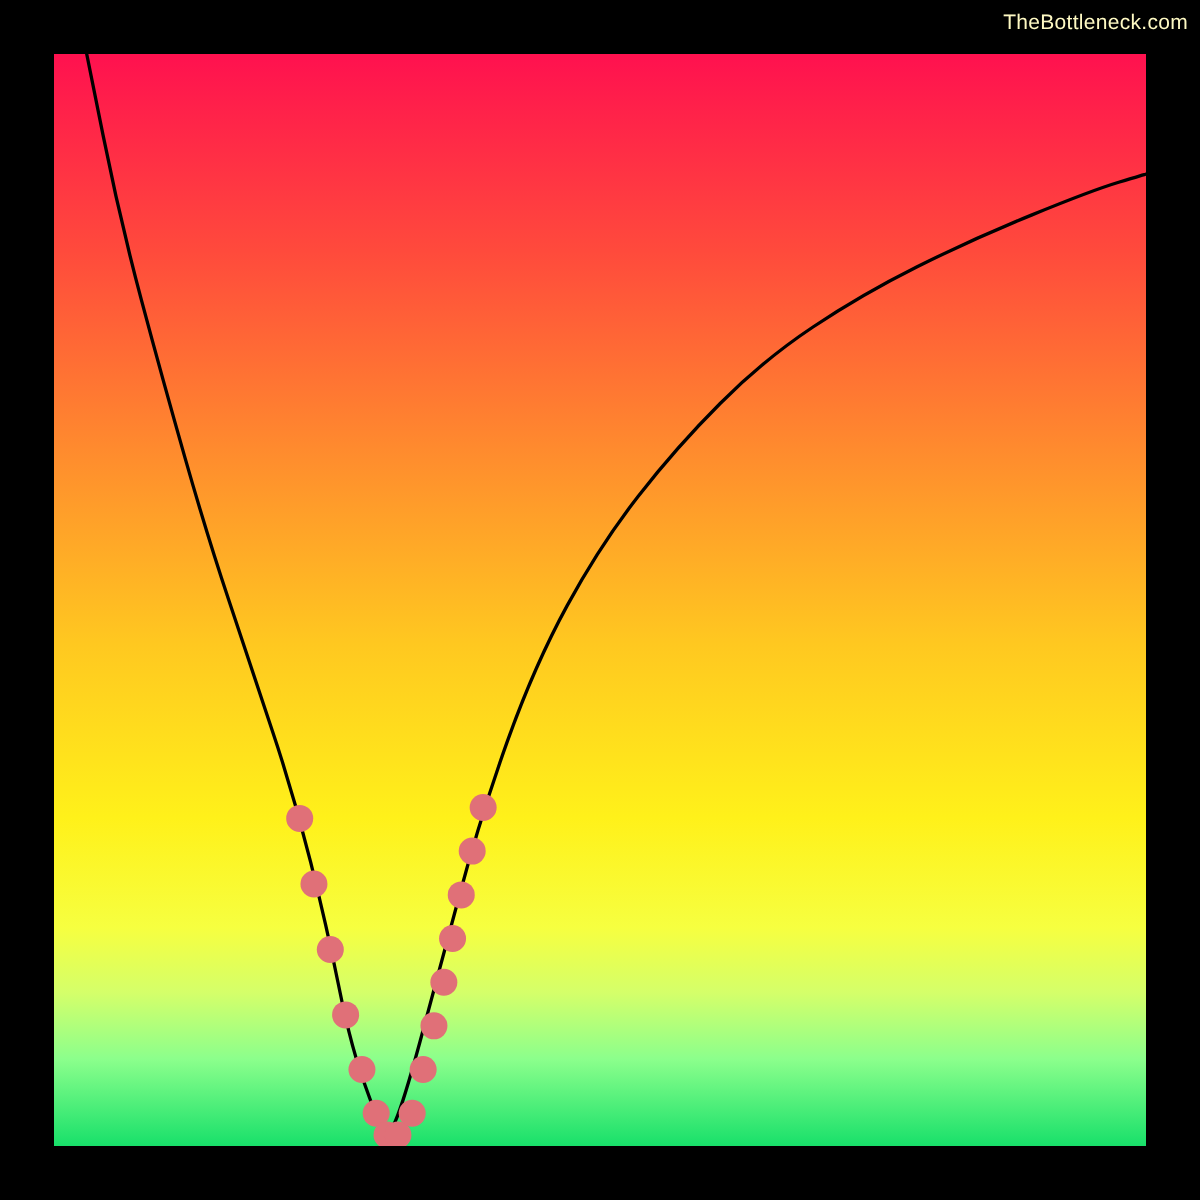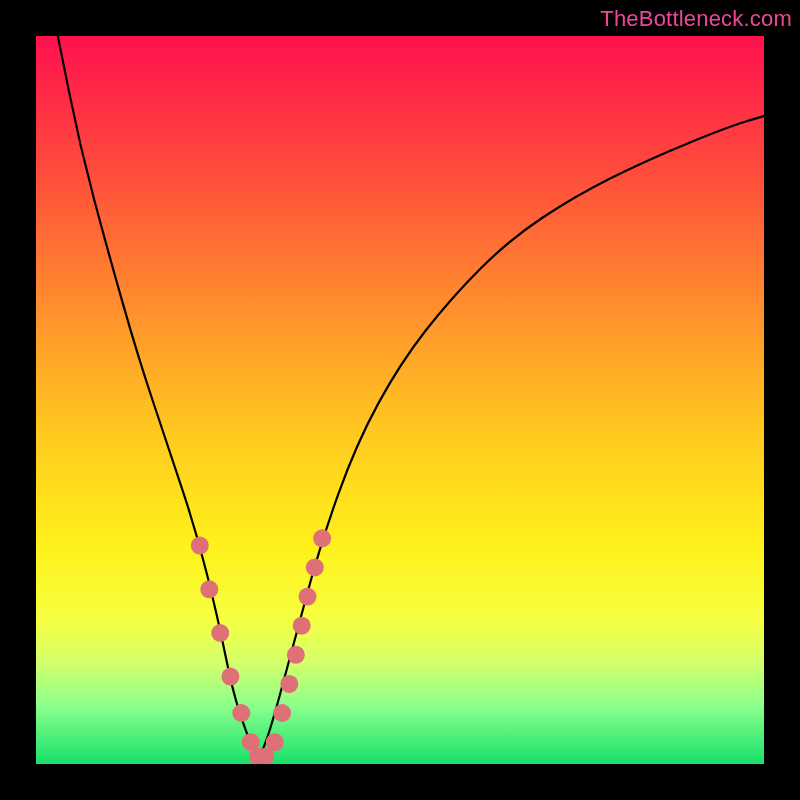--- a/index.html
+++ b/index.html
@@ -42,22 +42,22 @@
   svg.curve {
     position: absolute;
     inset: 0;
     width: 100%;
     height: 100%;
   }
   .watermark {
     position: absolute;
     top: 6px;
     right: 8px;
-    color: #ec4899;
-    font-size: 22px;
+    color: #fef9c3;
+    font-size: 14px;
     letter-spacing: 0.2px;
   }
 </style>
 </head>
 <body>
 
 <div class="frame">
 
   <div class="watermark">TheBottleneck.com</div>
 

